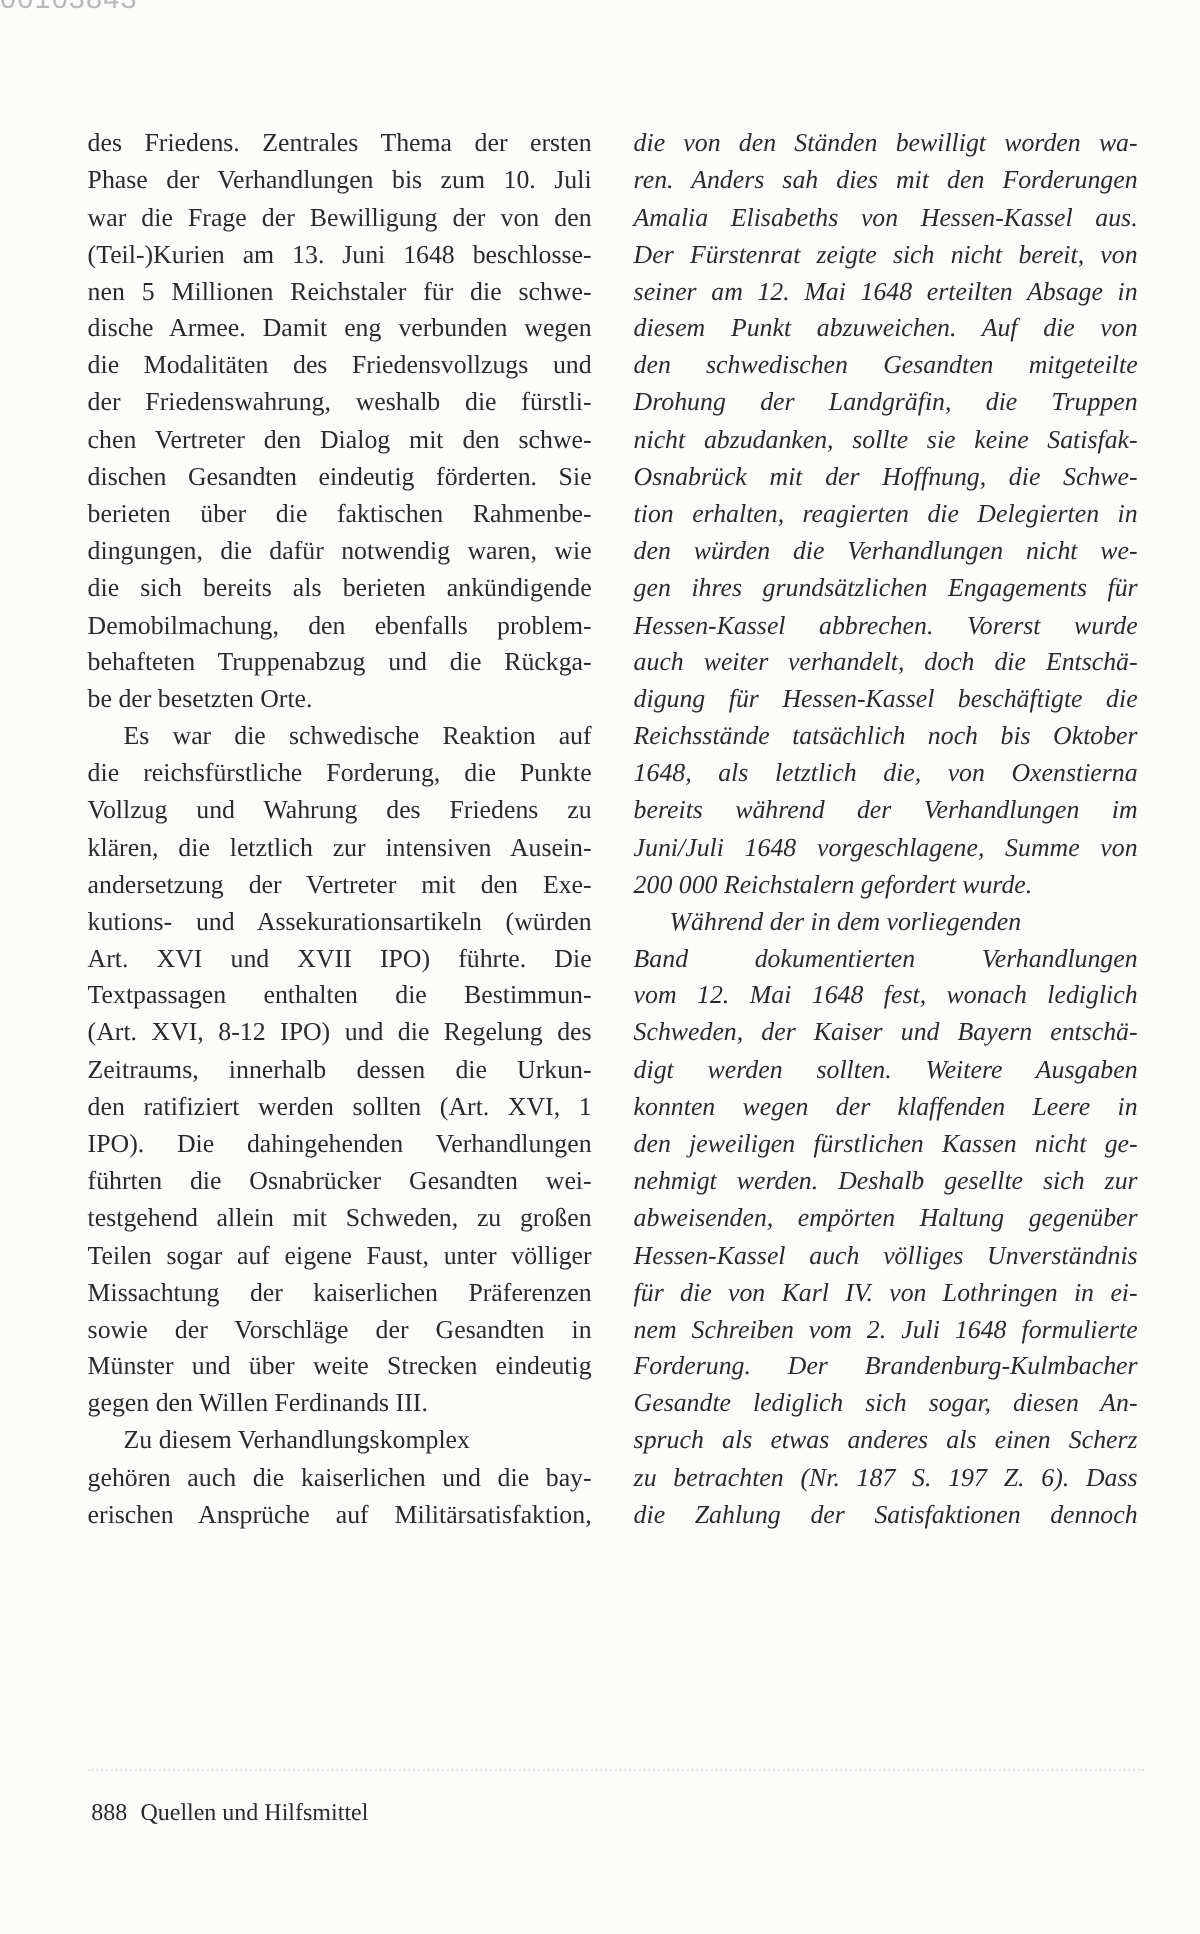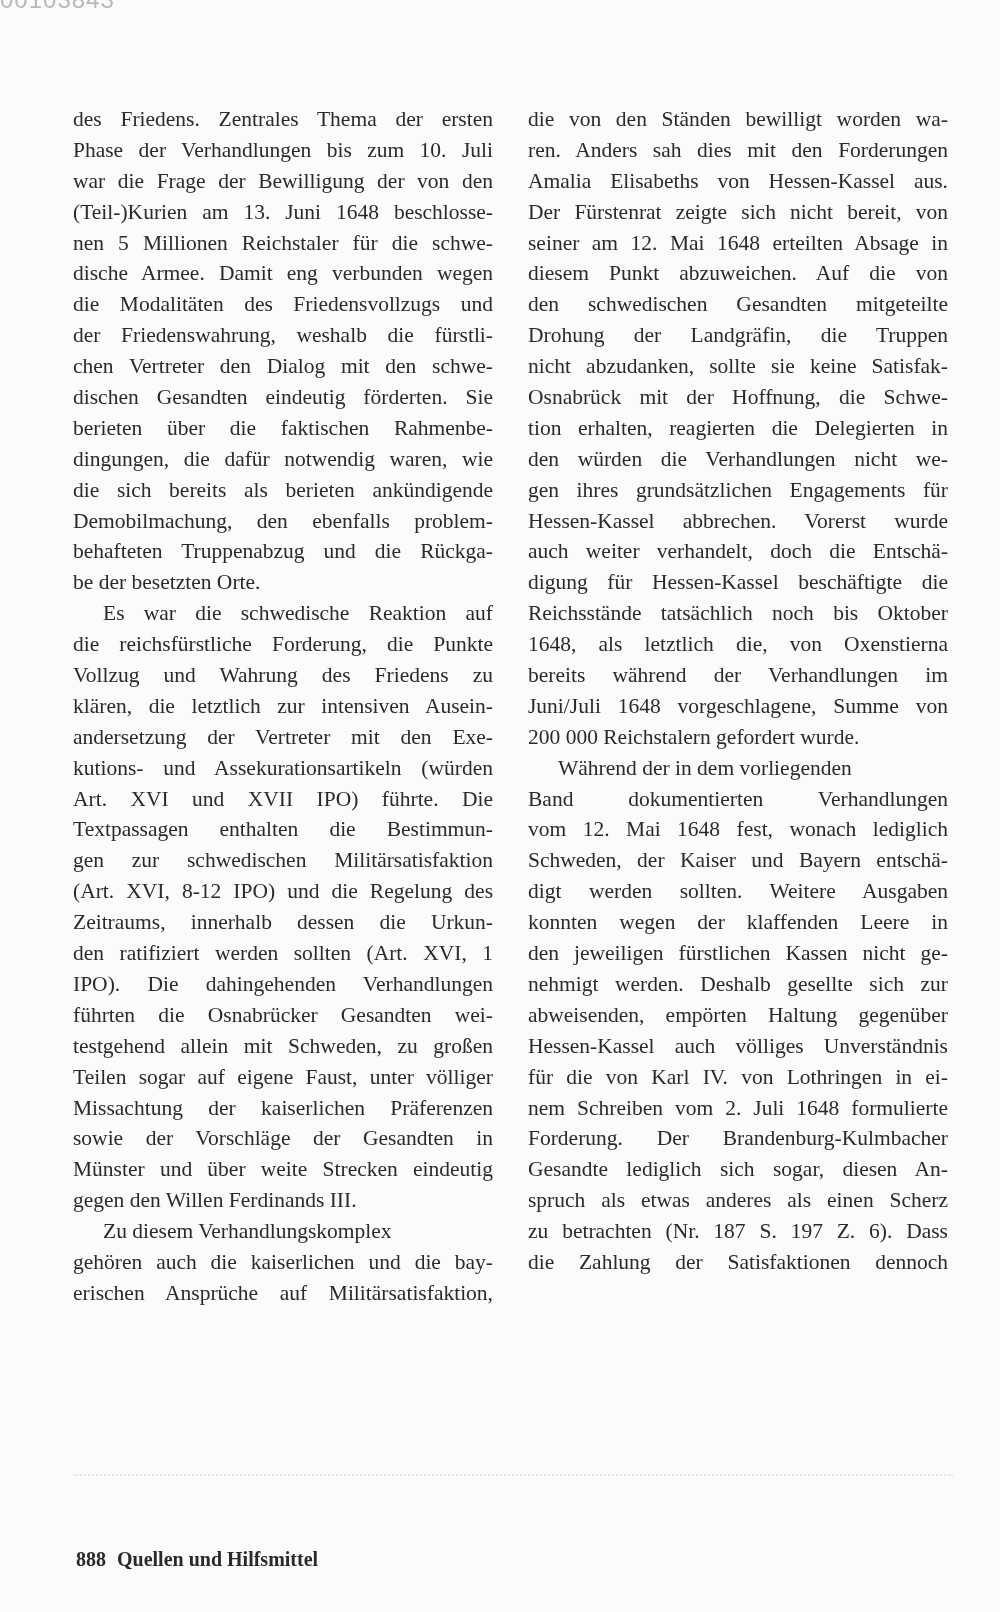--- a/index.html
+++ b/index.html
@@ -13,38 +13,38 @@
     }
     .scan-id {
       position: absolute; left: 0; top: -14px;
       font-family: "Liberation Sans", "DejaVu Sans", sans-serif;
       font-size: 24px; color: #b8b8b8; letter-spacing: 1px;
     }
     .column {
       position: absolute; top: 104px; width: 420px;
     }
     .col-left { left: 73px; font-family: Liberation Serif, serif; }
-    .col-right { left: 528px; }
+    .col-right { left: 528px; font-style: italic; }
     .line {
       font-size: 21.5px;
       line-height: 30.9px;
       height: 30.9px;
       white-space: nowrap;
       text-align: justify;
       text-align-last: justify;
     }
     .line.last { text-align-last: left; }
     .line.indent { padding-left: 30px; }
     .dotted-rule {
       position: absolute; left: 73px; top: 1474px; width: 880px;
       border-top: 2px dotted #e6e6e4;
     }
     .footer {
-      position: absolute; left: 76px; top: 1548px;
-      font-size: 20px; color: #2a2a2a; font-weight: bold;
+      position: absolute; left: 76px; top: 1500px;
+      font-size: 20px; color: #2a2a2a;
     }
     .footer .pno { margin-right: 6px; }
   </style>
 </head>
 <body>
 
 <div class="scan-id">00103843</div>
 
 <div class="column col-left" id="col-left">
     <div class="line">des Friedens. Zentrales Thema der ersten</div>
@@ -64,21 +64,20 @@
     <div class="line">behafteten Truppenabzug und die Rückga-</div>
     <div class="line last">be der besetzten Orte.</div>
     <div class="line indent">Es war die schwedische Reaktion auf</div>
     <div class="line">die reichsfürstliche Forderung, die Punkte</div>
     <div class="line">Vollzug und Wahrung des Friedens zu</div>
     <div class="line">klären, die letztlich zur intensiven Ausein-</div>
     <div class="line">andersetzung der Vertreter mit den Exe-</div>
     <div class="line">kutions- und Assekurationsartikeln (würden</div>
     <div class="line">Art. XVI und XVII IPO) führte. Die</div>
     <div class="line">Textpassagen enthalten die Bestimmun-</div>
-    <div class="line">gen zur schwedischen Militärsatisfaktion</div>
     <div class="line">(Art. XVI, 8-12 IPO) und die Regelung des</div>
     <div class="line">Zeitraums, innerhalb dessen die Urkun-</div>
     <div class="line">den ratifiziert werden sollten (Art. XVI, 1</div>
     <div class="line">IPO). Die dahingehenden Verhandlungen</div>
     <div class="line">führten die Osnabrücker Gesandten wei-</div>
     <div class="line">testgehend allein mit Schweden, zu großen</div>
     <div class="line">Teilen sogar auf eigene Faust, unter völliger</div>
     <div class="line">Missachtung der kaiserlichen Präferenzen</div>
     <div class="line">sowie der Vorschläge der Gesandten in</div>
     <div class="line">Münster und über weite Strecken eindeutig</div>

